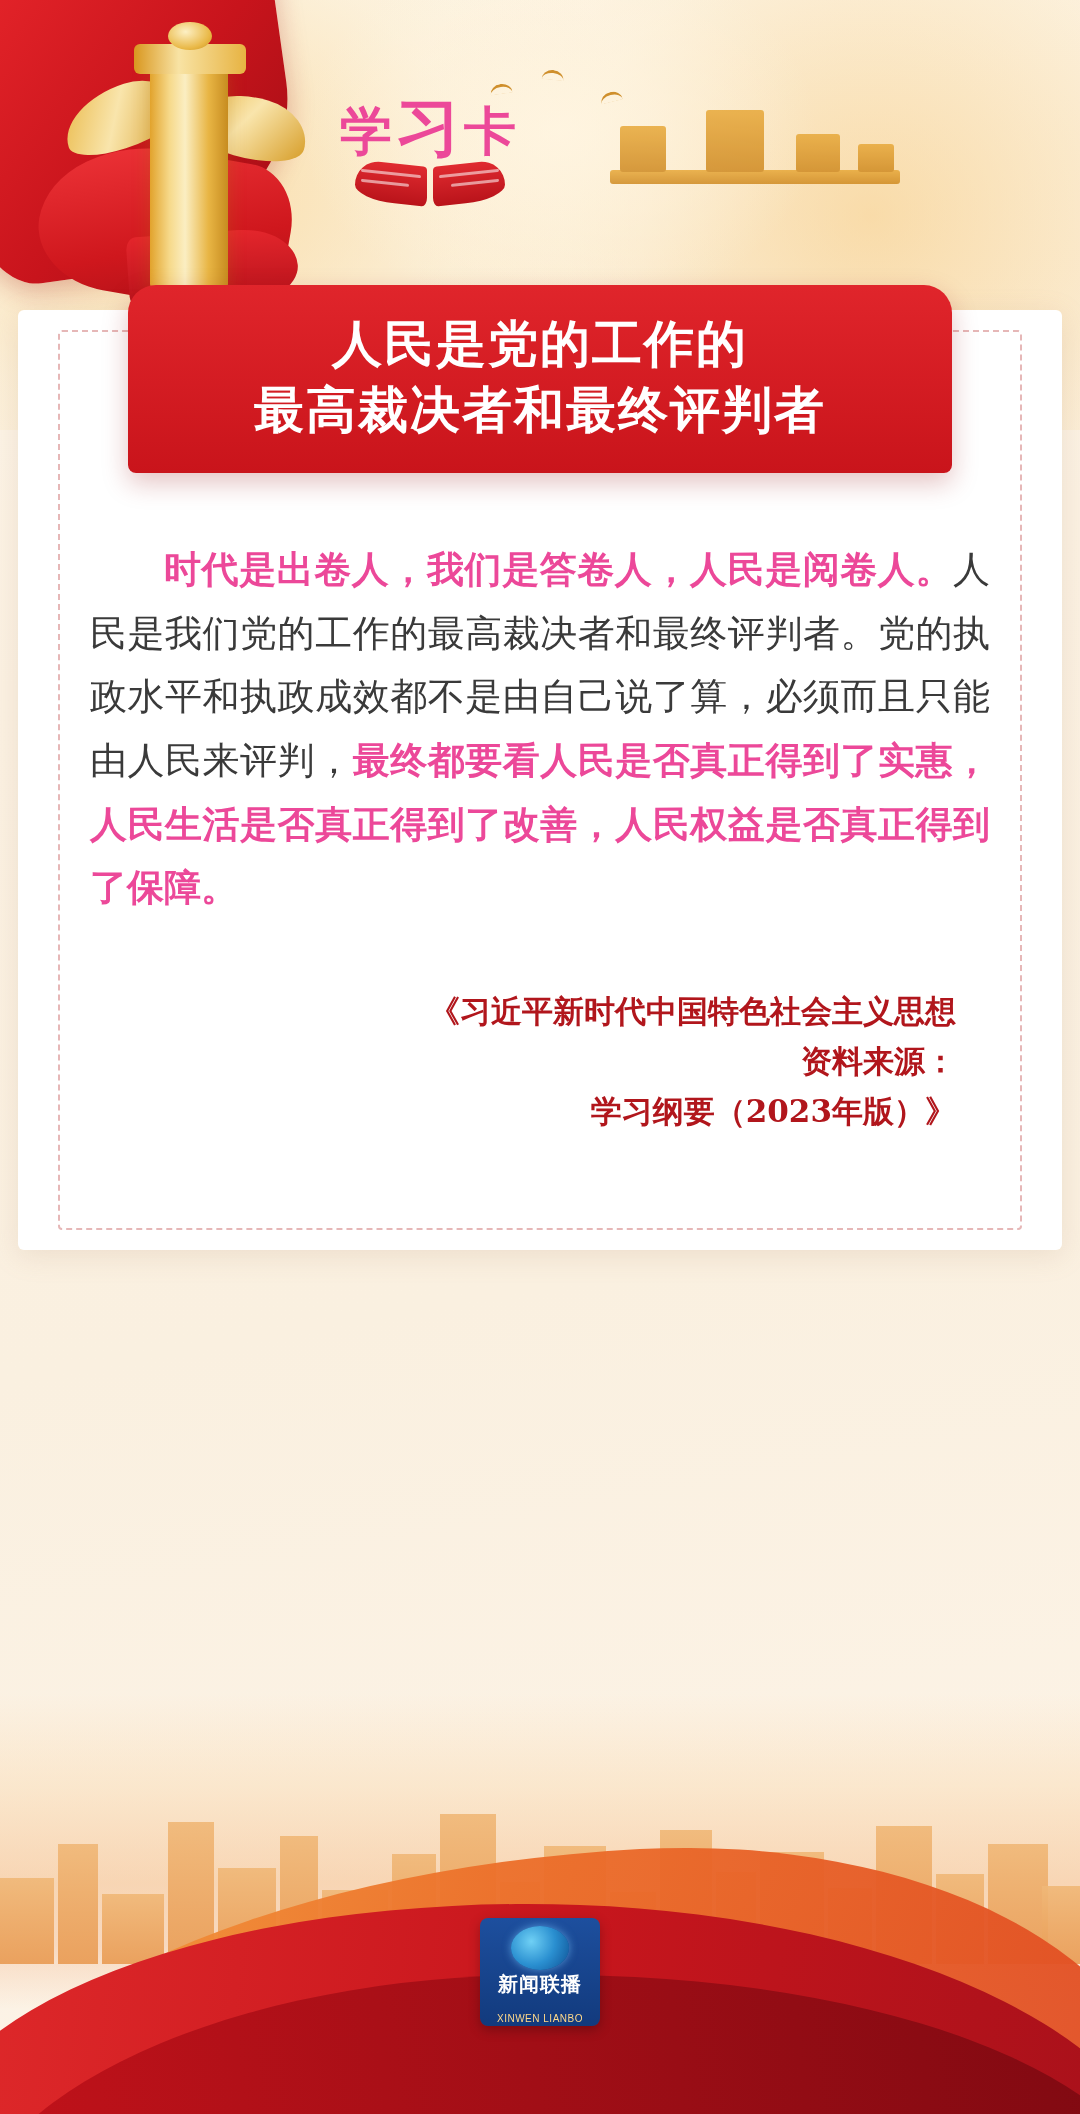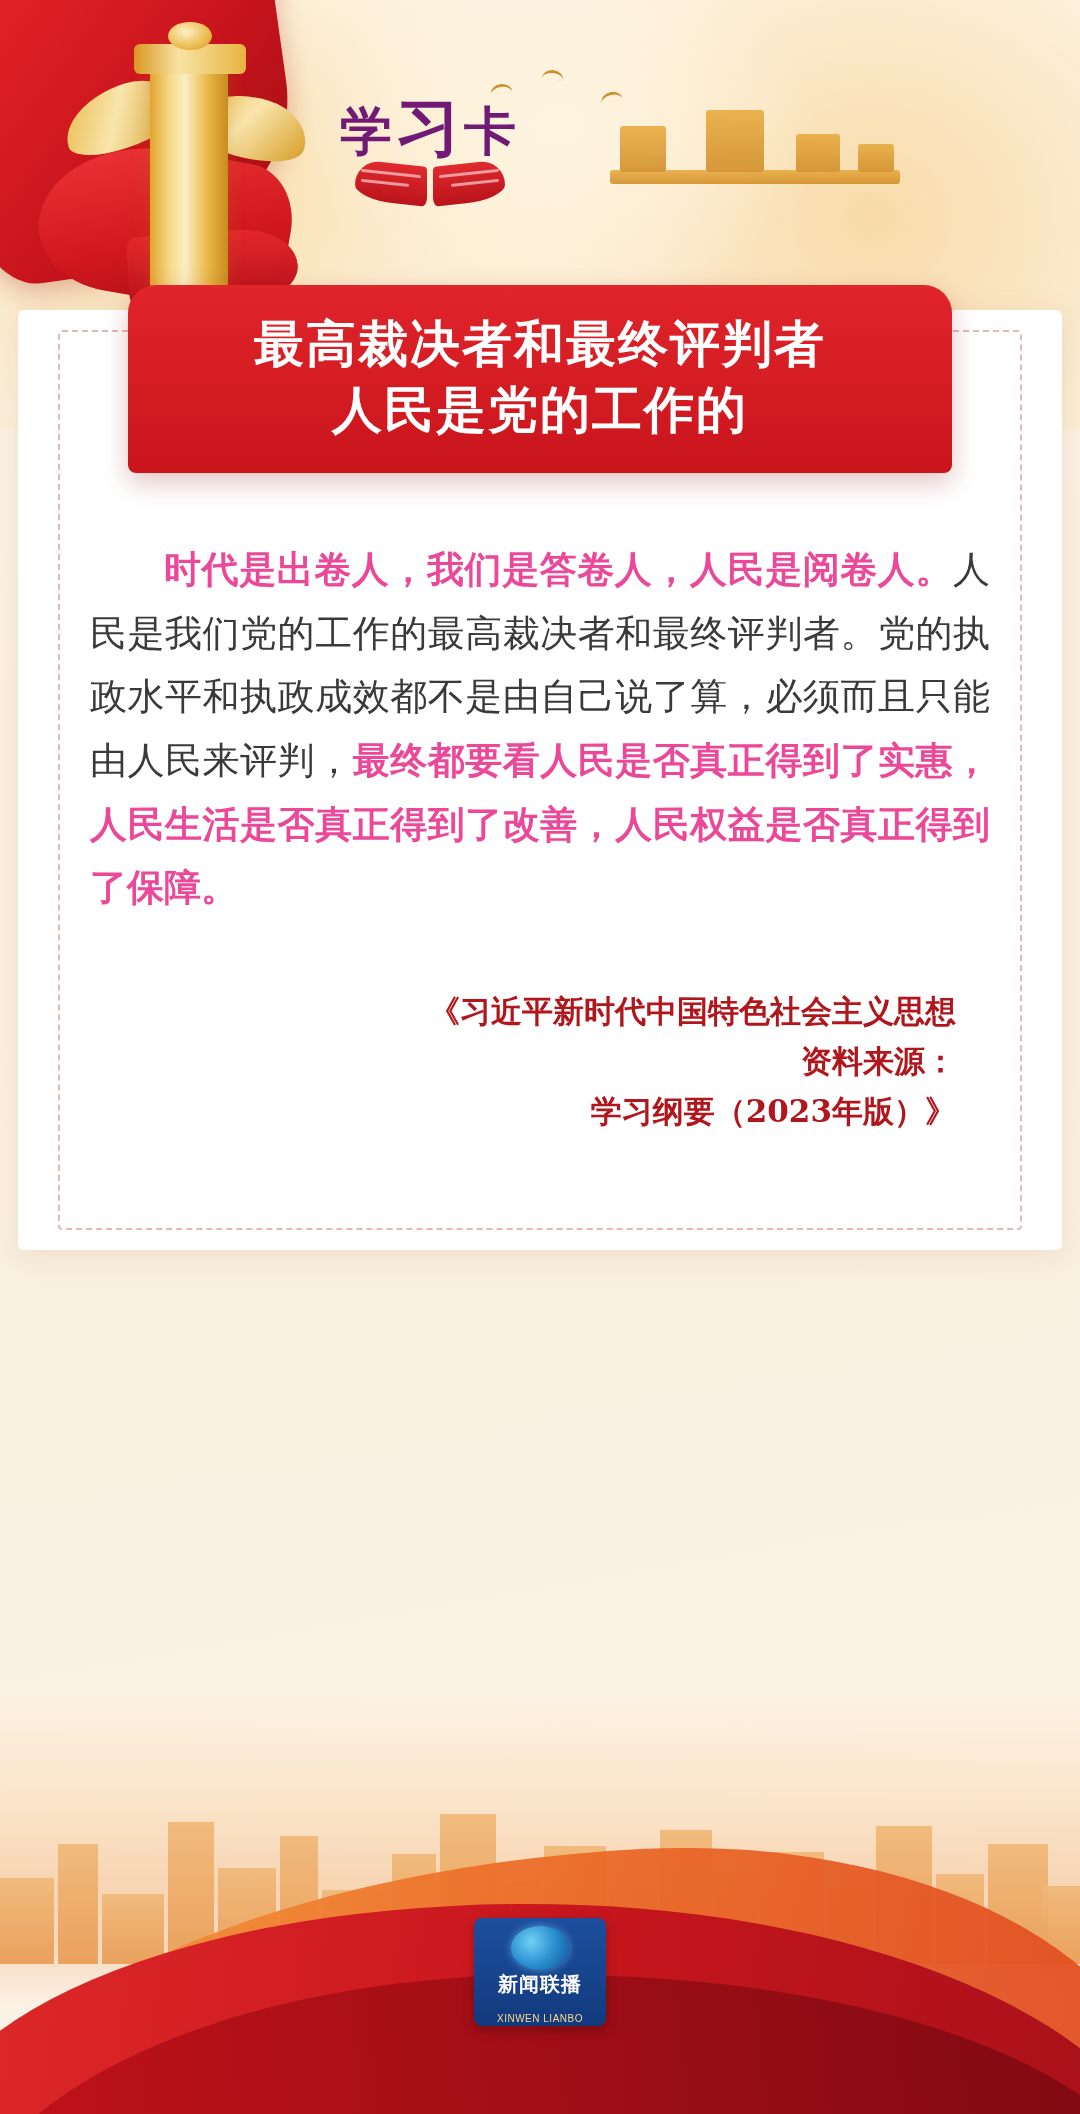--- a/index.html
+++ b/index.html
@@ -114,21 +114,21 @@
   .emblem {
     position: absolute;
     left: 330px; top: 95px;
     width: 200px; height: 110px;
     text-align: center;
   }
   .emblem-text {
     font-family: "DejaVu Sans", sans-serif;
     font-size: 52px;
     font-weight: 700;
-    color: #701a75;
+    color: #ec4899;
     letter-spacing: 4px;
     line-height: 1;
     white-space: nowrap;
   }
   .emblem-text .big { font-size: 64px; }
   .emblem-book {
     position: relative;
     margin: 4px auto 0;
     width: 150px; height: 44px;
   }
@@ -250,21 +250,21 @@
     background: linear-gradient(85deg, #c3121a 0%, #990d15 60%, #7d0911 100%);
     border-radius: 46% 54% 0 0 / 100% 100% 0 0;
     transform: rotate(-1.5deg);
   }
 
   
   .logo {
     position: absolute;
     left: 50%; transform: translateX(-50%);
     bottom: 88px;
-    width: 132px; height: 108px;
+    width: 120px; height: 108px;
     background: linear-gradient(180deg, #1d4f9e 0%, #123a7d 100%);
     border-radius: 8px;
     padding: 8px 6px 6px;
     text-align: center;
     box-shadow: 0 4px 12px rgba(0,0,0,0.25);
     z-index: 6;
   }
   .logo-globe {
     width: 58px; height: 44px;
     margin: 0 auto 3px;
@@ -344,22 +344,22 @@
   </p>
 
   <div class="source">
     <div>《习近平新时代中国特色社会主义思想</div>
     <div>资料来源：</div>
     <div>学习纲要（2023年版）》</div>
   </div>
 </div>
 
 <div class="banner">
+  <div class="banner-line">人民是党的工作的</div>
   <div class="banner-line">最高裁决者和最终评判者</div>
-  <div class="banner-line">人民是党的工作的</div>
 </div>
 
 <div class="bottom">
   <div class="sky-glow"></div>
   <div class="city">
     <div class="bld" style="left:0px;   width:54px;  height:86px;"></div>
     <div class="bld" style="left:58px;  width:40px;  height:120px;"></div>
     <div class="bld" style="left:102px; width:62px;  height:70px;"></div>
     <div class="bld" style="left:168px; width:46px;  height:142px;"></div>
     <div class="bld" style="left:218px; width:58px;  height:96px;"></div>

